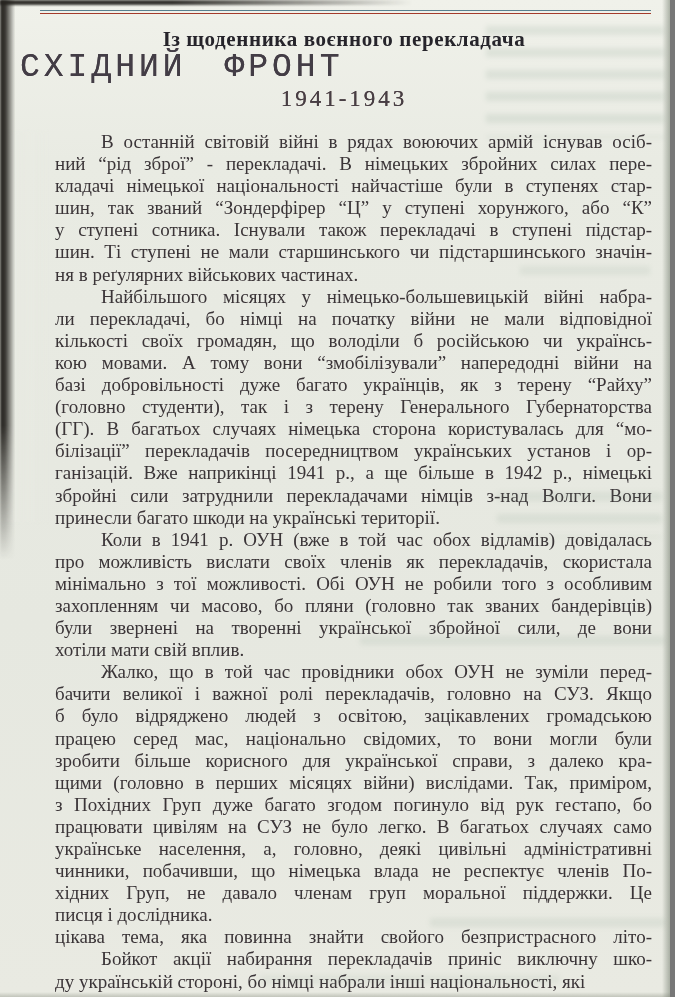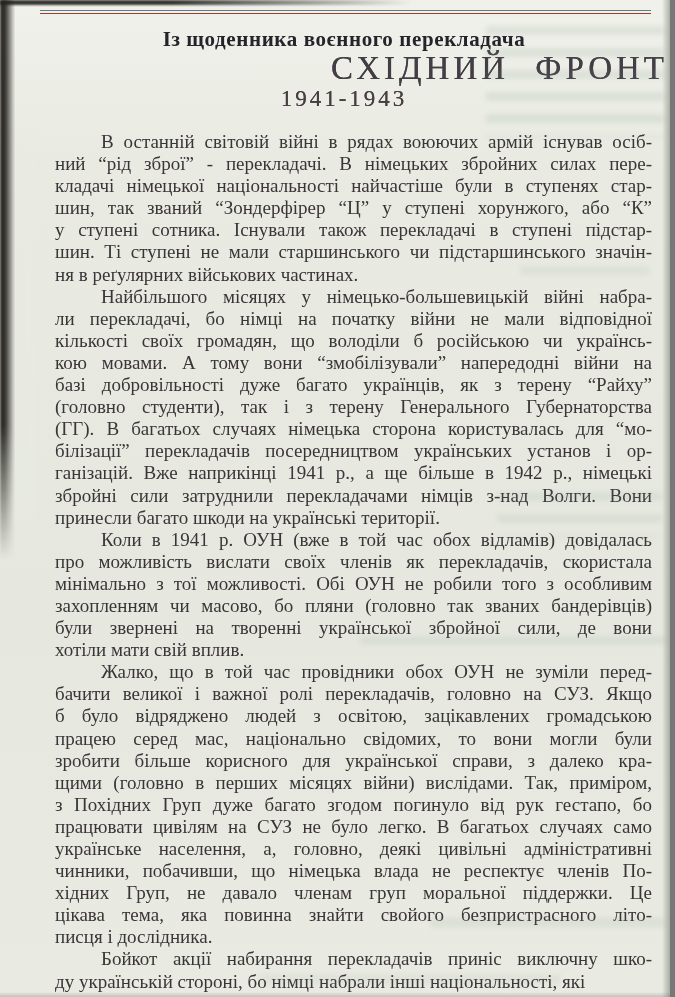--- a/index.html
+++ b/index.html
@@ -12,24 +12,25 @@
   .rule {
     position:absolute; left:40px; top:10px; width:611px; height:2.4px;
     border-top:1.7px solid var(--rule_top,#587f8e);
     border-bottom:1.7px solid var(--rule_bottom,#a43b2b);
   }
   .kicker {
     position:absolute; left:20px; top:27px; width:648px; text-align:center;
     font-weight:bold; font-size:21px; letter-spacing:.6px; color:#26242b;
   }
   .title {
-    position:absolute; left:20px; top:51px; width:648px; margin:0; text-align:right;
+    position:absolute; left:20px; top:51px; width:648px; margin:0; text-align:left;
     font-weight:normal; font-size:33px; line-height:1.05;
     letter-spacing:4px; word-spacing:14px; color:var(--title_ink,#433d46);
     text-shadow:0 0 .5px #4a4048;
+    font-family:Liberation Mono, monospace;
   }
   .subtitle {
     position:absolute; left:20px; top:86px; width:648px; text-align:center;
     font-size:23px; letter-spacing:3px; color:#473e44; text-shadow:0 0 .5px #5a4444;
   }
   .body {
     position:absolute; left:8px; top:131px; width:644px;
     font-size:19px; line-height:22.1px; color:var(--ink,#3b3538);
   }
   .para { margin:0; }
@@ -121,22 +122,22 @@
         <div class="tl">бачити великої і важної ролі перекладачів, головно на СУЗ. Якщо</div>
         <div class="tl">б було відряджено людей з освітою, зацікавлених громадською</div>
         <div class="tl">працею серед мас, національно свідомих, то вони могли були</div>
         <div class="tl">зробити більше корисного для української справи, з далеко кра-</div>
         <div class="tl">щими (головно в перших місяцях війни) вислідами. Так, приміром,</div>
         <div class="tl">з Похідних Груп дуже багато згодом погинуло від рук гестапо, бо</div>
         <div class="tl">працювати цивілям на СУЗ не було легко. В багатьох случаях само</div>
         <div class="tl">українське населення, а, головно, деякі цивільні адміністративні</div>
         <div class="tl">чинники, побачивши, що німецька влада не респектує членів По-</div>
         <div class="tl">хідних Груп, не давало членам груп моральної піддержки. Це</div>
+        <div class="tl last">писця і дослідника.</div>
         <div class="tl">цікава тема, яка повинна знайти свойого безпристрасного літо-</div>
-        <div class="tl last">писця і дослідника.</div>
       </div>
       <div class="para">
         <div class="tl first">Бойкот акції набирання перекладачів приніс виключну шко-</div>
         <div class="tl last">ду українській стороні, бо німці набрали інші національності, які</div>
       </div>
     </div>
 
   <div class="ghost g1"></div>
   <div class="ghost g2"></div>
   <div class="ghost g3"></div>

